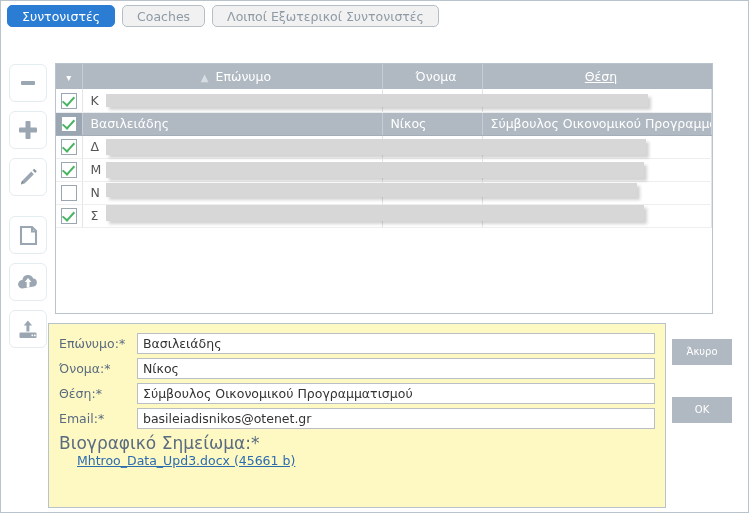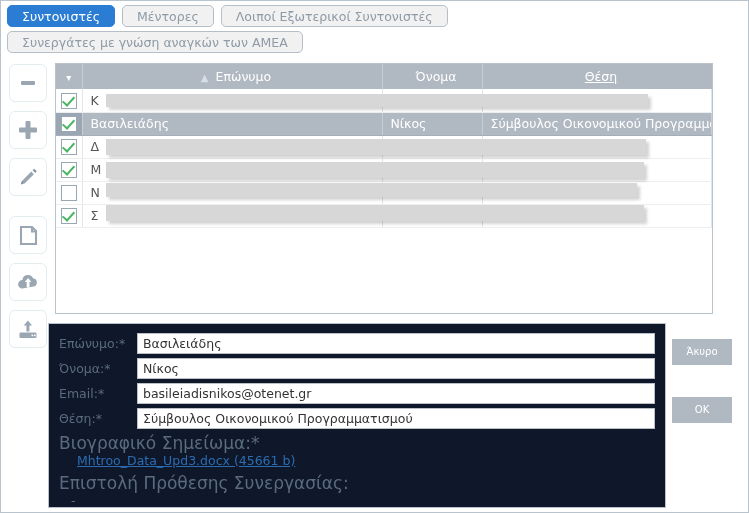--- a/index.html
+++ b/index.html
@@ -112,21 +112,21 @@
     background:#d7d7d7;
     box-shadow:3px 3px 3px rgba(0,0,0,.18);
     pointer-events:none;
   }
 
   
   .form{
     position:absolute;left:47px;top:322px;
     width:618px;height:185px;
     border:1px solid #b9c3cc;
-    box-sizing:border-box;background:#0f172a;
+    box-sizing:border-box;background:#fef9c3;
     padding:8px 10px 0 10px;
   }
   .frow{display:flex;align-items:center;height:22px;margin-bottom:3px;}
   .flabel{
     width:78px;flex:0 0 78px;
     color:#5a6b80;font-size:12.5px;
   }
   .finput{
     flex:1 1 auto;height:21px;line-height:20px;
     border:1px solid #b9bfc5;background:#fff;
@@ -149,25 +149,22 @@
   }
 </style>
 </head>
 <body>
 
 <div class="app">
 
   <div class="tabbar">
     <div class="tabrow">
       <div class="tab active">Συντονιστές</div>
-      <div class="tab">Μέντορες</div>
+      <div class="tab">Coaches</div>
       <div class="tab">Λοιποί Εξωτερικοί Συντονιστές</div>
-    </div>
-    <div class="tabrow">
-      <div class="tab">Συνεργάτες με γνώση αναγκών των ΑΜΕΑ</div>
     </div>
   </div>
 
   <div class="toolbar">
     <div class="tbtn">
       <span>
         <svg width="20" height="20" viewBox="0 0 20 20">
             <rect x="3" y="8" width="14" height="4" rx="1" fill="#9aa6b1"></rect>
           </svg>
       </span>
@@ -283,35 +280,31 @@
   <div class="form">
     <div class="frow">
       <div class="flabel">Επώνυμο:*</div>
       <input class="finput" value="Βασιλειάδης" style="">
     </div>
     <div class="frow">
       <div class="flabel">Όνομα:*</div>
       <input class="finput" value="Νίκος" style="">
     </div>
     <div class="frow">
+      <div class="flabel">Θέση:*</div>
+      <input class="finput" value="Σύμβουλος Οικονομικού Προγραμματισμού" style="">
+    </div>
+    <div class="frow">
       <div class="flabel">Email:*</div>
       <input class="finput" value="basileiadisnikos@otenet.gr" style="">
-    </div>
-    <div class="frow">
-      <div class="flabel">Θέση:*</div>
-      <input class="finput" value="Σύμβουλος Οικονομικού Προγραμματισμού" style="">
     </div>
     <div class="fsec">
       <div class="cap">Βιογραφικό Σημείωμα:*</div>
       <a class="flink" href="#">Mhtroo_Data_Upd3.docx (45661 b)</a>
     </div>
-    <div class="fsec">
-      <div class="cap">Επιστολή Πρόθεσης Συνεργασίας:</div>
-      <span class="fdash">-</span>
-    </div>
   </div>
 
   <div class="actions">
     <div class="abtn">Άκυρο</div>
     <div class="abtn">OK</div>
   </div>
 
 </div>
 
 </body></html>

